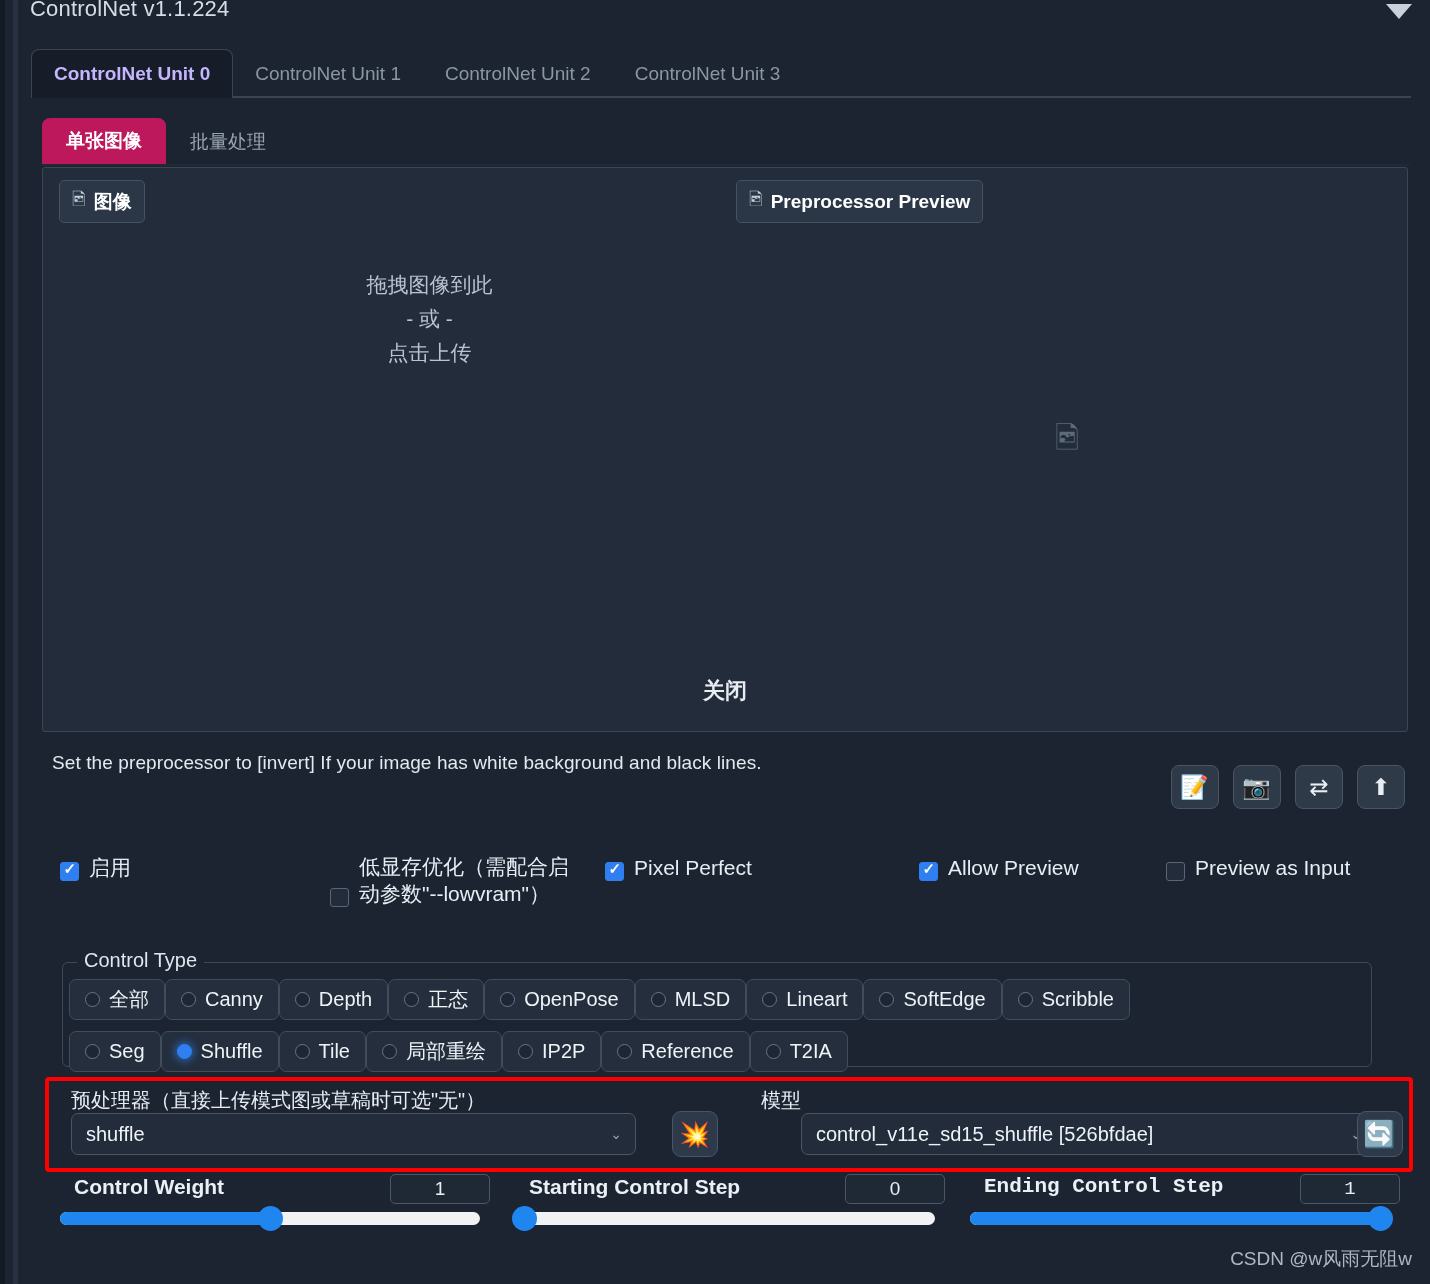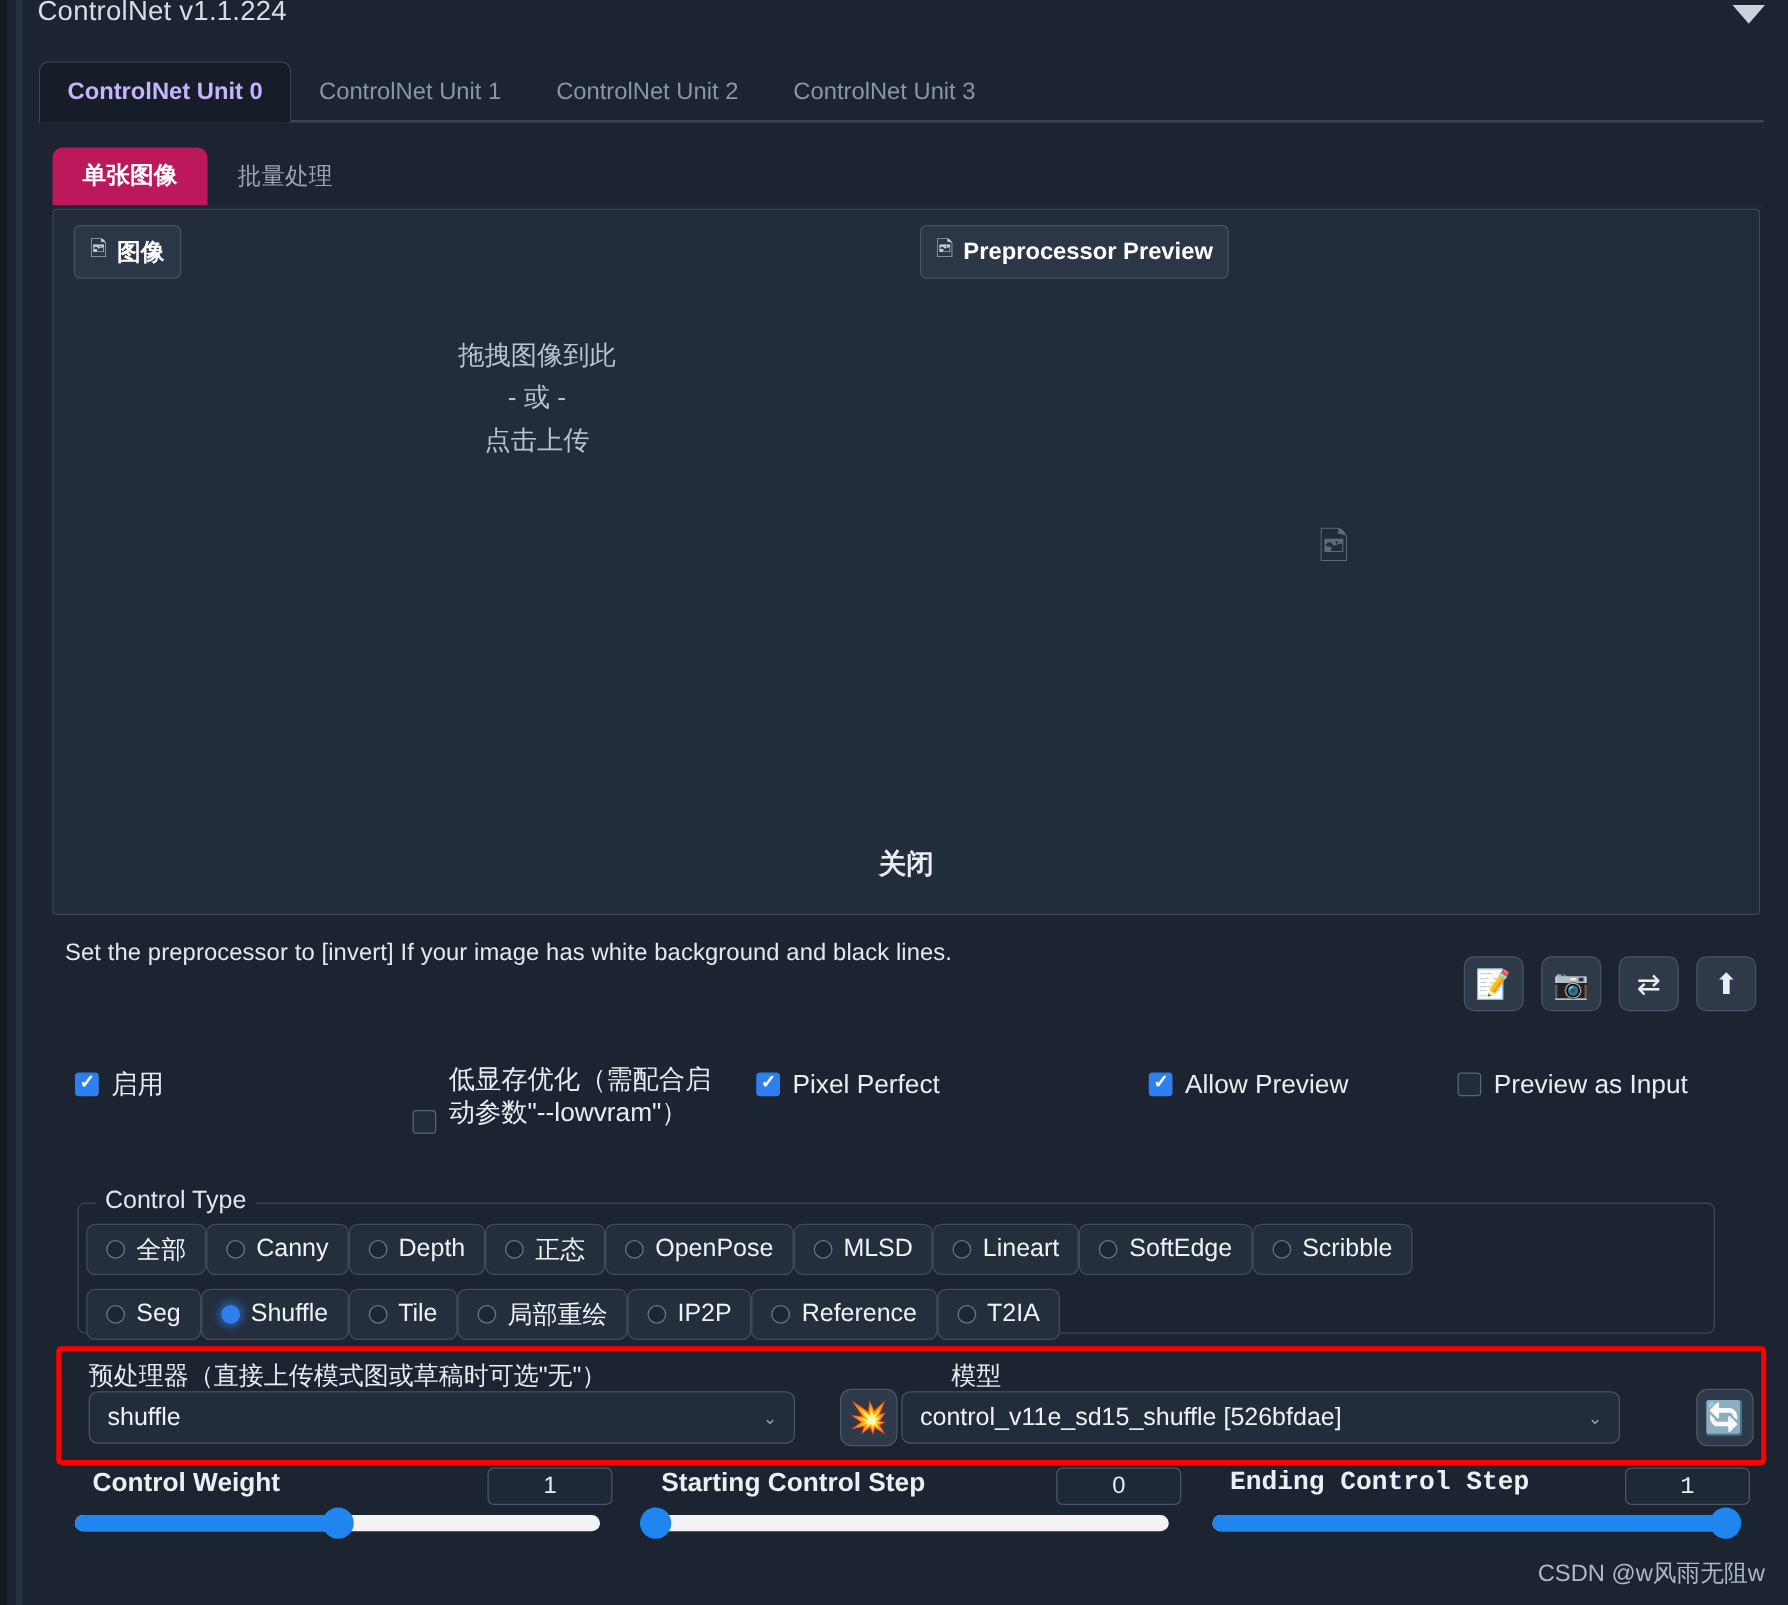--- a/index.html
+++ b/index.html
@@ -93,21 +93,21 @@
   }
   .icon-btns { position:absolute; right:25px; top:765px; display:flex; gap:14px; }
   .icon-btn {
     width:48px; height:44px; background:#2f3a49; border:1px solid #495467;
     border-radius:8px; display:flex; align-items:center; justify-content:center;
     font-size:23px; cursor:pointer; color:#e9eef4;
   }
 
   
   .cb-row { position:absolute; left:52px; top:850px; width:1360px; height:80px; }
-  .cb { position:absolute; display:flex; align-items:flex-start; gap:10px; }
+  .cb { position:absolute; display:flex; align-items:flex-end; gap:10px; }
   .box {
     width:19px; height:19px; border-radius:3px; flex:none; margin-top:4px;
     border:1px solid #59657a; background:#222c3a;
   }
   .box.on {
     background:#2f7ff0; border-color:#2f7ff0;
     position:relative;
   }
   .box.on::after {
     content:"✓"; position:absolute; left:2.5px; top:-3px;
@@ -159,21 +159,21 @@
   .select .val { font-size:20px; color:#eef3f9; white-space:nowrap; overflow:hidden; }
   .select .chev { position:absolute; right:13px; font-size:14px; color:#93a0b0; }
   #ppLabel { left:22px; top:6px; }
   #ppSelect { left:22px; top:32px; width:565px; }
   #runBtn {
     position:absolute; left:623px; top:30px; width:46px; height:46px;
     background:#2e3a49; border:1px solid #49556a; border-radius:9px;
     display:flex; align-items:center; justify-content:center; font-size:25px; cursor:pointer;
   }
   #mdLabel { left:712px; top:6px; }
-  #mdSelect { left:672px; top:32px; width:575px; }
+  #mdSelect { left:752px; top:32px; width:575px; }
   #refreshBtn {
     position:absolute; left:1308px; top:30px; width:46px; height:46px;
     background:#2e3a49; border:1px solid #49556a; border-radius:9px;
     display:flex; align-items:center; justify-content:center; font-size:26px;
     color:#39a7f5; cursor:pointer;
   }
 
   
   .sliders { position:absolute; left:0; top:1172px; width:1430px; height:90px; }
   .sl { position:absolute; }

